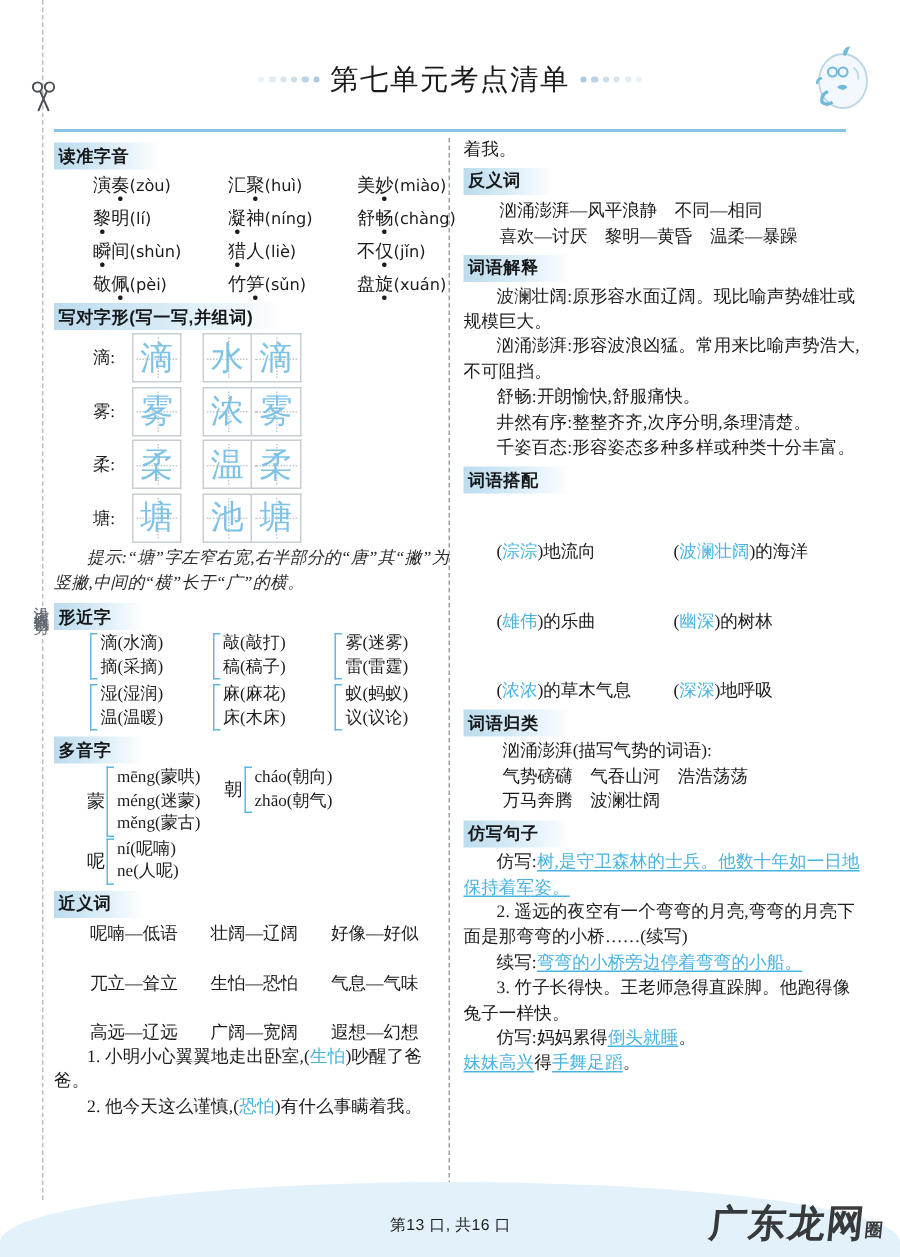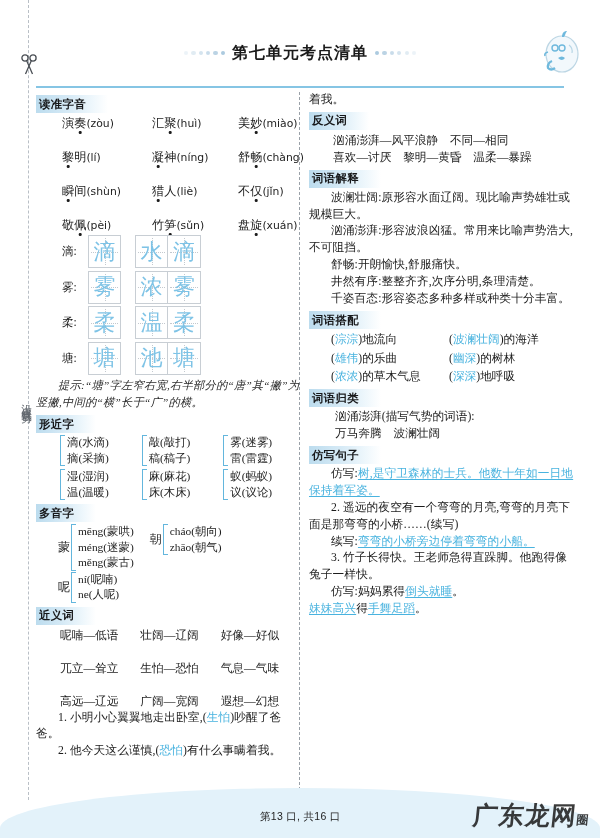--- a/index.html
+++ b/index.html
@@ -33,21 +33,21 @@
   }
 
   
   .header { position: absolute; left: 0; top: 38px; width: 600px; height: 52px; }
   .title-wrap {
     display: flex; align-items: center; justify-content: center; gap: 7px;
     height: 30px;
   }
   .title {
     font-family: "Liberation Serif", "DejaVu Serif", serif;
-    font-size: 16px; font-weight: bold; color: #1b1b1b;
+    font-size: 19px; font-weight: normal; color: #1b1b1b;
     letter-spacing: 1px;
   }
   .dots { display: flex; align-items: center; gap: 3.2px; }
   .dots i { display: block; width: 4.2px; height: 4.2px; border-radius: 50%; background: #a8c7dd; }
   .dots.left i:nth-child(1){opacity:.22} .dots.left i:nth-child(2){opacity:.34}
   .dots.left i:nth-child(3){opacity:.48} .dots.left i:nth-child(4){opacity:.62}
   .dots.left i:nth-child(5){opacity:.78} .dots.left i:nth-child(6){opacity:.95}
   .dots.right i:nth-child(1){opacity:.95} .dots.right i:nth-child(2){opacity:.78}
   .dots.right i:nth-child(3){opacity:.62} .dots.right i:nth-child(4){opacity:.48}
   .dots.right i:nth-child(5){opacity:.34} .dots.right i:nth-child(6){opacity:.22}
@@ -79,21 +79,21 @@
     font-size: 11.4px; font-weight: bold; color: #17181a;
     padding: 1.5px 22px 1.5px 3px;
     background: linear-gradient(to right, #bcdcee 0%, #d6eaf6 45%, #eef7fc 78%, #ffffff 100%);
     margin: 3px 0 2px 0; letter-spacing: .4px;
   }
   .sec { margin-bottom: 1px; }
 
   
   .pinyin-grid {
     display: grid; grid-template-columns: 90px 86px 1fr;
-    padding-left: 26px; row-gap: 17px;
+    padding-left: 26px; row-gap: 5px;
   }
   .py { font-size: 12.2px; line-height: 16px; color: #1c1c1c; white-space: nowrap; }
   .py .dotted {
     position: relative; display: inline-block;
   }
   .py .dotted::after {
     content: ""; position: absolute; left: 50%; bottom: -2.5px;
     transform: translateX(-50%);
     width: 2.6px; height: 2.6px; border-radius: 50%; background: #1c1c1c;
   }
@@ -170,21 +170,21 @@
     padding-left: 24px; row-gap: 16px;
   }
   .syn-grid div { font-size: 11.7px; line-height: 17px; white-space: nowrap; }
 
   .ant-line { font-size: 11.7px; line-height: 17px; padding-left: 24px; white-space: nowrap; }
 
   .collo-grid {
     display: grid; grid-template-columns: 118px 1fr;
     padding-left: 22px; row-gap: 1.5px;
   }
-  .collo-grid div { font-size: 11.7px; line-height: 17px; white-space: nowrap; }
+  .collo-grid div { font-size: 11.7px; line-height: 17px; white-space: nowrap; margin-top: 28px; }
 
   
   .footer-bg {
     position: absolute; left: 0; bottom: 0; width: 600px; height: 50px;
     background: #e3f2fa;
     border-radius: 300px 300px 0 0 / 40px 40px 0 0;
   }
   .footer-text {
     position: absolute; left: 260px; bottom: 14px;
     font-family: Liberation Sans, sans-serif;
@@ -264,20 +264,21 @@
           <div class="py"><span class="dotted">瞬</span>间<span class="pin">(shùn)</span></div>
           <div class="py"><span class="dotted">猎</span>人<span class="pin">(liè)</span></div>
           <div class="py">不<span class="dotted">仅</span><span class="pin">(jǐn)</span></div>
           <div class="py">敬<span class="dotted">佩</span><span class="pin">(pèi)</span></div>
           <div class="py">竹<span class="dotted">笋</span><span class="pin">(sǔn)</span></div>
           <div class="py">盘<span class="dotted">旋</span><span class="pin">(xuán)</span></div>
         </div>
       </div>
 
       <div class="sec">
+        <div class="sec-h">写对字形(写一写,并组词)</div>
 
         <div class="write-row">
           <span class="write-label">滴:</span>
           <span class="boxgroup">
             <span class="gbox">
                 <span class="gchar">滴</span>
               </span>
           </span>
           <span class="boxgroup">
             <span class="gbox">
@@ -470,20 +471,21 @@
           <div>(<span class="blue">雄伟</span><span>)的乐曲</span></div>
           <div>(<span class="blue">幽深</span><span>)的树林</span></div>
           <div>(<span class="blue">浓浓</span><span>)的草木气息</span></div>
           <div>(<span class="blue">深深</span><span>)地呼吸</span></div>
         </div>
       </div>
 
       <div class="sec">
         <div class="sec-h">词语归类</div>
         <div class="tline">汹涌澎湃(描写气势的词语):</div>
+        <div class="tline">气势磅礴　气吞山河　浩浩荡荡</div>
         <div class="tline">万马奔腾　波澜壮阔</div>
       </div>
 
       <div class="sec">
         <div class="sec-h">仿写句子</div>
 
         <div class="para"><span>仿写:</span><span class="blue-u">树,是守卫森林的士兵。他数十年如一日地保持着军姿。</span></div>
 
         <div class="para"><span>2. </span><span>遥远的夜空有一个弯弯的月亮,弯弯的月亮下面是那弯弯的小桥……(续写)</span></div>
         <div class="para"><span>续写:</span><span class="blue-u">弯弯的小桥旁边停着弯弯的小船。</span></div>

